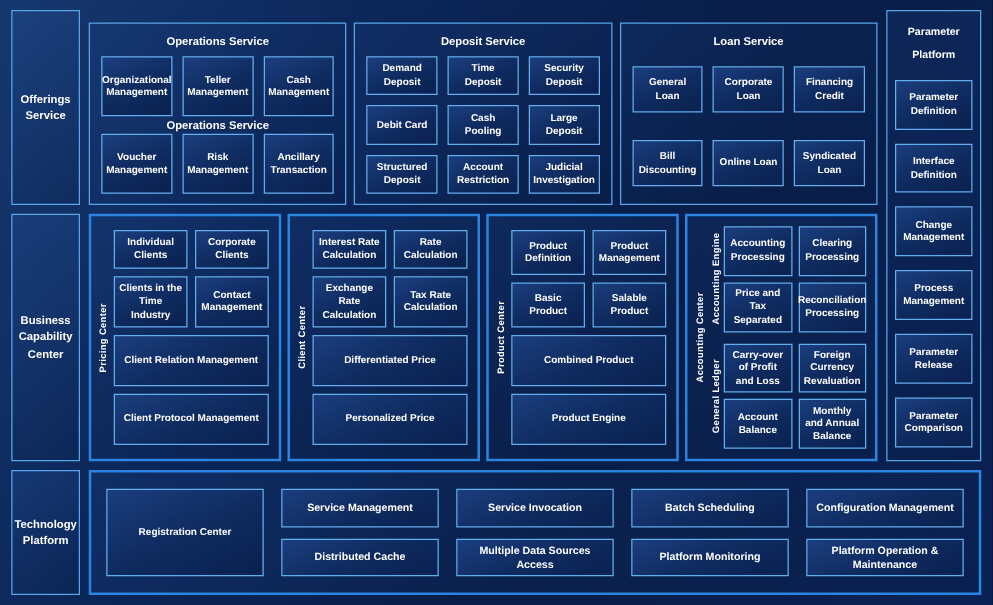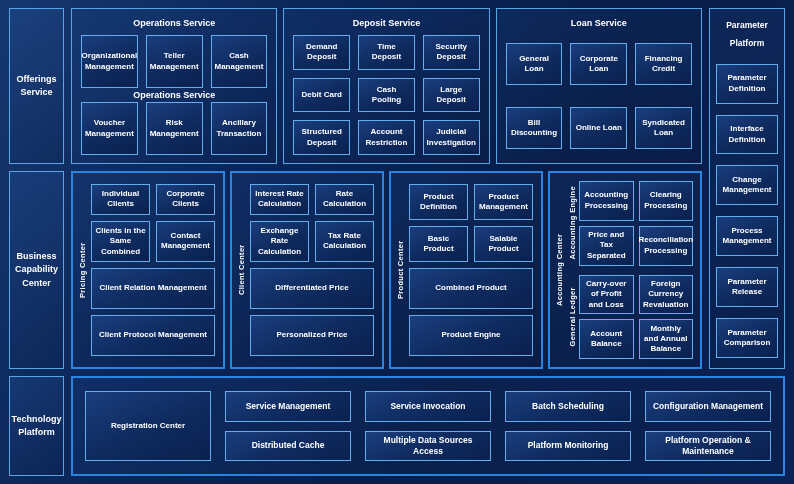--- a/index.html
+++ b/index.html
@@ -10,21 +10,21 @@
     grid-template-rows:156px 1fr 100px;
     gap:7px;
     background:linear-gradient(118deg,#16386f 0%,#0b2659 30%,#081d47 62%,#0a2255 100%);
     font-family:"Liberation Sans",sans-serif;color:#fff;
   }
   .rail{
     border:1px solid #57a7e8;display:flex;align-items:center;justify-content:center;
     text-align:center;font-weight:bold;font-size:9px;line-height:1.5;padding:4px;
     background:linear-gradient(150deg,rgba(40,85,160,.30),rgba(8,25,60,.15));
   }
-  .top-panels{display:flex;gap:6px;min-width:0;}
+  .top-panels{display:flex;gap:6px;min-width:0;margin-top:10px;}
   .panel{
     border:1px solid #57a7e8;flex:1;display:flex;flex-direction:column;
     padding:5px 9px 8px;box-sizing:border-box;min-width:0;
     background:linear-gradient(150deg,rgba(30,70,140,.22),rgba(6,20,50,.12));
   }
   .panel-title{font-weight:bold;font-size:9px;text-align:center;padding:4px 0 7px;flex:0 0 auto;}
   .panel-subtitle{font-weight:bold;font-size:9px;text-align:center;padding:2px 0;flex:0 0 auto;}
   .box{
     border:1px solid #63aeee;background:linear-gradient(155deg,#1b3e7e 0%,#0e2a5e 55%,#0a2150 100%);
     font-weight:bold;font-size:8px;line-height:1.3;display:flex;align-items:center;justify-content:center;
@@ -139,21 +139,21 @@
   </div>
 
   <div class="mid-panels">
 
     <div class="mid-panel">
       <div class="vlabel">Pricing Center</div>
       <div class="mid-content">
         <div class="pair-grid">
           <div class="box">Individual Clients</div>
           <div class="box">Corporate Clients</div>
-          <div class="box">Clients in the Same Combined</div>
+          <div class="box">Clients in the Time Industry</div>
           <div class="box">Contact Management</div>
         </div>
         <div class="wide">
           <div class="box">Client Relation Management</div>
         </div>
         <div class="wide">
           <div class="box">Client Protocol Management</div>
         </div>
       </div>
     </div>

